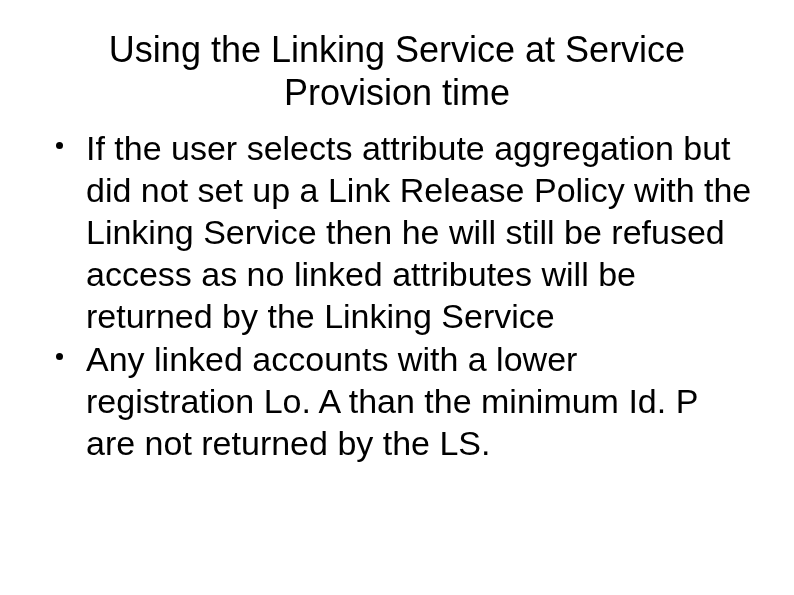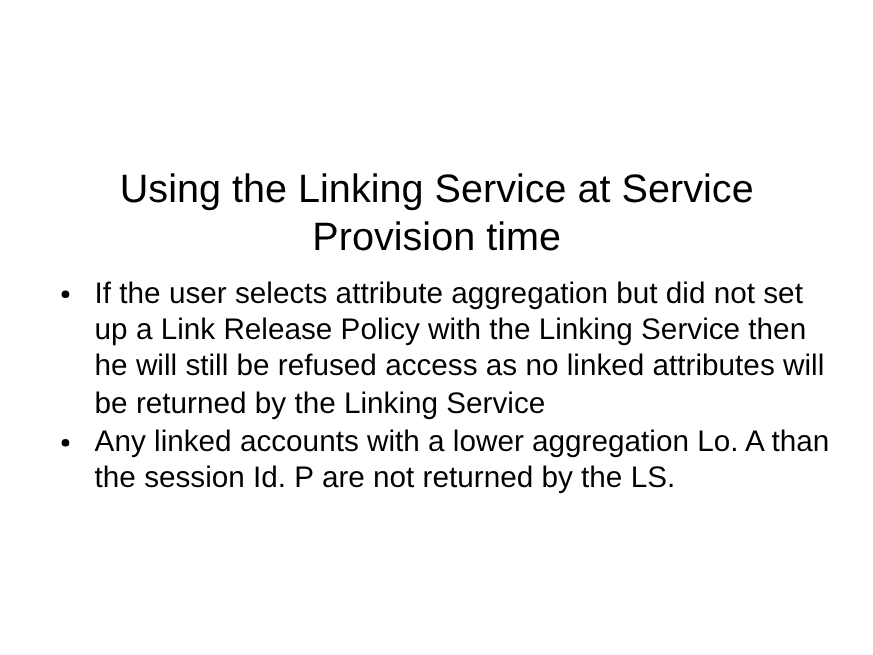--- a/index.html
+++ b/index.html
@@ -1,15 +1,15 @@
 <!DOCTYPE html>
 <html><head>
 <meta charset="utf-8">
 <style>
-  * { margin: 0; padding: 0; box-sizing: border-box; justify-content: center; }
+  * { margin: 0; padding: 0; box-sizing: border-box; }
   html, body { width: 794px; height: 595px; background: #fff; font-family: Arial, Helvetica, sans-serif; color: #000; }
   .slide {
     width: 794px;
     height: 595px;
     padding: 20px 40px 20px 40px;
     display: flex;
     flex-direction: column;
   }
   .title {
     font-size: 36px;
@@ -19,21 +19,21 @@
     margin: 8px 30px 10px 30px;
   }
   .bullets {
     list-style: none;
     padding-left: 0;
     margin-top: 4px;
   }
   .bullet-item {
     position: relative;
     padding-left: 46px;
-    font-size: 27px;
+    font-size: 34px;
     line-height: 1.23;
     margin-bottom: 2px;
   }
   .bullet-item::before {
     content: "";
     position: absolute;
     left: 16px;
     top: 14px;
     width: 7px;
     height: 7px;
@@ -44,16 +44,16 @@
 </head>
 <body>
 
 <div class="slide">
   <h1 class="title">Using the Linking Service at Service Provision time</h1>
   <ul class="bullets">
     <li class="bullet-item">
       <span>If the user selects attribute aggregation but did not set up a Link Release Policy with the Linking Service then he will still be refused access as no linked attributes will be returned by the Linking Service</span>
     </li>
     <li class="bullet-item">
-      <span> Any linked accounts with a lower aggregation Lo. A than the session Id. P are not returned by the LS.</span>
+      <span> Any linked accounts with a lower registration Lo. A than the minimum Id. P are not returned by the LS.</span>
     </li>
   </ul>
 </div>
 
 </body></html>

